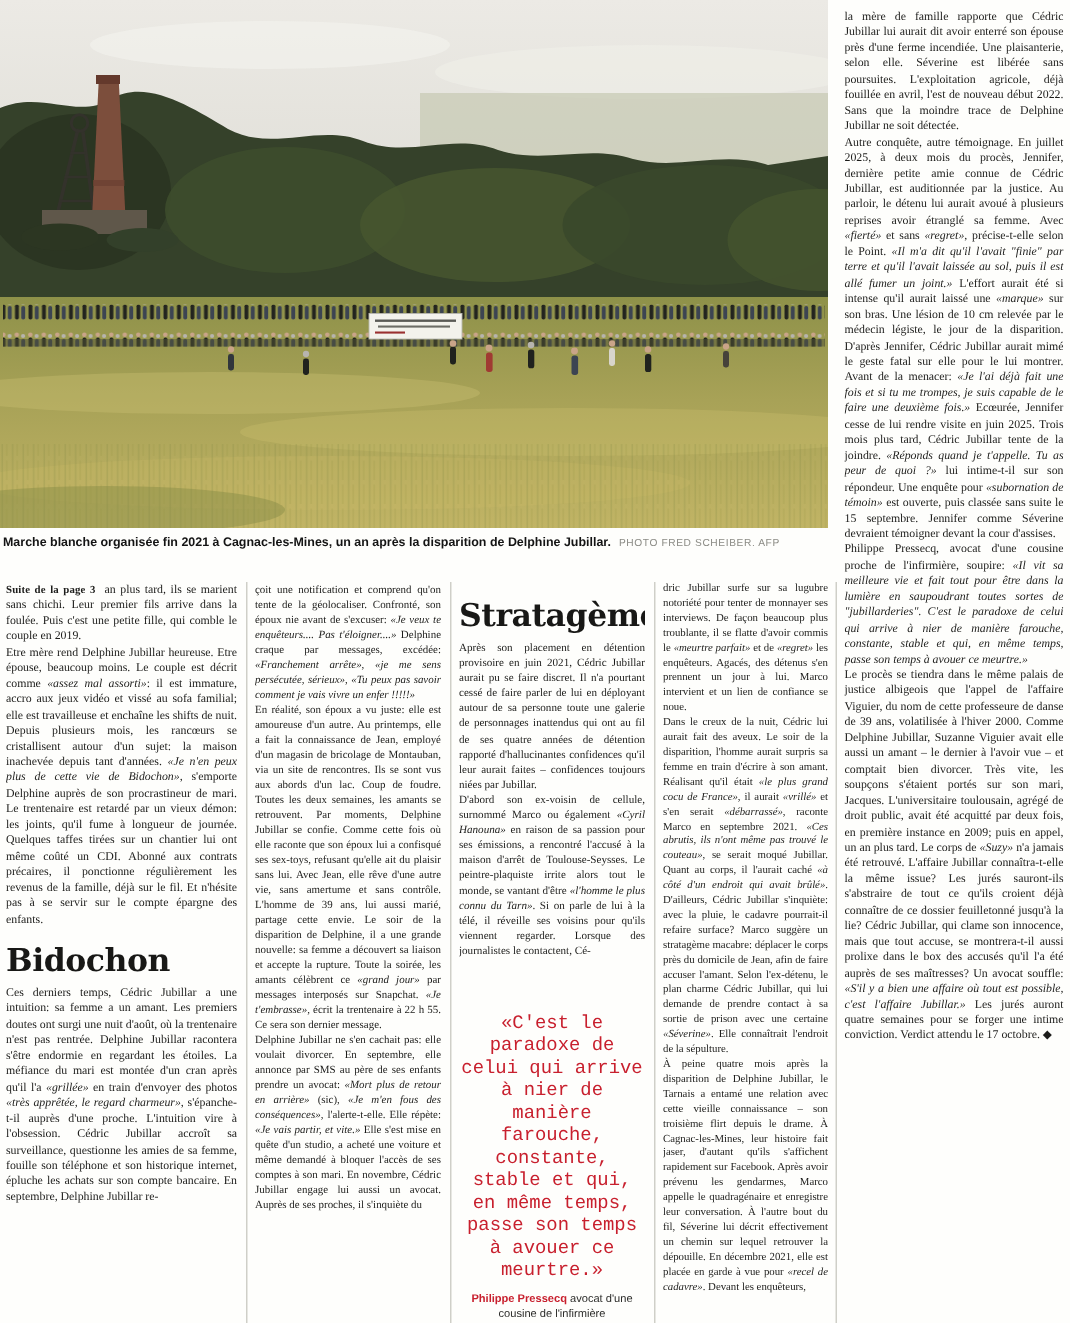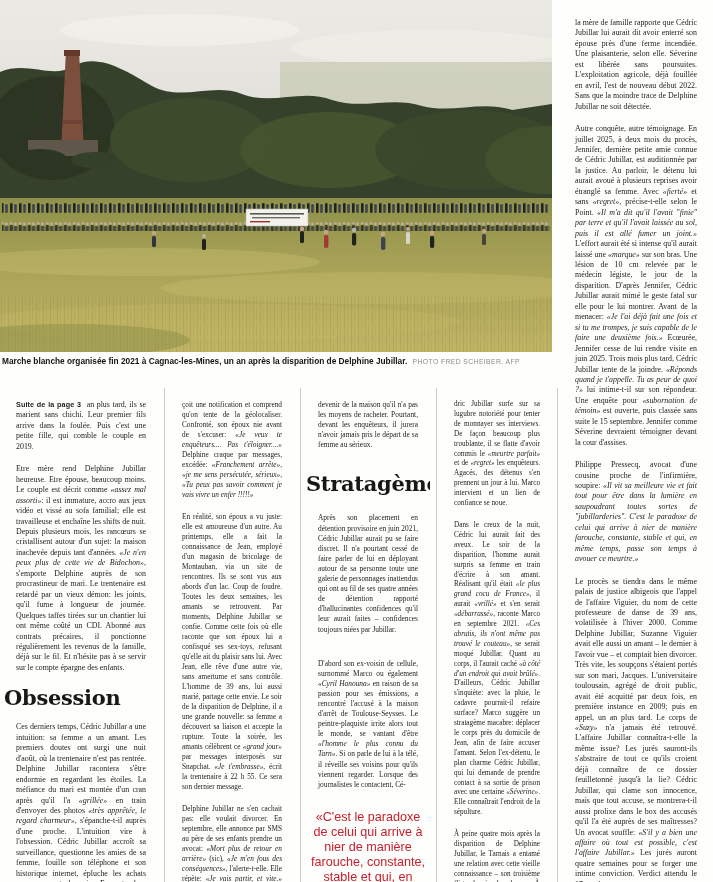--- a/index.html
+++ b/index.html
@@ -4,33 +4,33 @@
 <style>
   *{margin:0;padding:0;box-sizing:border-box}
   html,body{width:713px;height:882px;overflow:hidden;background:#fefefc}
   body{font-family:"Liberation Serif","DejaVu Serif",serif;color:#1c1c1a;position:relative}
   .photo{position:absolute;left:0;top:0;width:552px;height:352px;overflow:hidden}
   .photo svg{display:block}
   .caption{position:absolute;left:2px;top:356px;width:552px;font-family:"Liberation Sans","DejaVu Sans",sans-serif;
            font-size:8.3px;font-weight:bold;color:#141414;line-height:10.5px}
   .caption .credit{font-weight:normal;font-size:6.8px;color:#8b8b85;letter-spacing:.4px;margin-left:3px}
   .col{position:absolute;top:388px;height:494px;overflow:hidden;text-align:justify;hyphens:auto;-webkit-hyphens:auto}
-  .col p{margin:12px}
+  .col p{margin:0}
   #col1{left:4px;width:154px;font-size:7.9px;line-height:10.45px}
   #col2{left:170px;width:124px;font-size:7.3px;line-height:10px}
   #col3{left:306px;width:124px;font-size:7.4px;line-height:10.1px;display:flex;flex-direction:column}
   #col4{left:442px;width:110px;font-size:7.2px;line-height:9.9px}
   #col5{left:563px;top:6px;height:876px;width:146px;font-size:7.9px;line-height:10.45px}
   h2.section-heading{font-family:"DejaVu Serif","Liberation Serif",serif;font-weight:600;font-size:21px;
            line-height:25px;letter-spacing:-.3px;margin:9px 0 5px;text-align:left;color:#181816}
   em{font-style:italic}
-  strong.continuation-label{font-family:Liberation Sans, sans-serif;font-size:7.2px;letter-spacing:.1px}
+  strong.continuation-label{font-family:Liberation Serif, serif;font-size:7.2px;letter-spacing:.1px}
   .rule{position:absolute;width:1px;background:#cfcfc8;top:388px;height:494px}
   .pullquote{margin-top:auto;padding:8px 1px 2px;text-align:center}
-  .pq-text{color:var(--accent,#c8202e);font-size:12.6px;line-height:15px;font-family:Liberation Sans, sans-serif}
+  .pq-text{color:var(--accent,#c8202e);font-size:12.6px;line-height:15px;font-family:Liberation Mono, monospace}
   .pq-cite{display:block;margin-top:6px;font-family:"Liberation Sans","DejaVu Sans",sans-serif;font-size:7.4px;line-height:9.5px}
   .pq-author{font-weight:bold;color:var(--accent,#c8202e)}
   .pq-role{color:#2b2b29}
 </style>
 </head>
 <body>
 
 <div>
 
   <figure class="photo">
@@ -140,30 +140,29 @@
   </figcaption>
 
   <div class="rule" style="left:164px"></div>
   <div class="rule" style="left:300px"></div>
   <div class="rule" style="left:436px"></div>
   <div class="rule" style="left:557px"></div>
 
   <div class="col" id="col1">
       <p><strong class="continuation-label">Suite de la page 3&nbsp; </strong>an plus tard, ils se marient sans chichi. Leur premier fils arrive dans la foulée. Puis c'est une petite fille, qui comble le couple en 2019.</p>
       <p>Etre mère rend Delphine Jubillar heureuse. Etre épouse, beaucoup moins. Le couple est décrit comme <em>«assez mal assorti»</em>: il est immature, accro aux jeux vidéo et vissé au sofa familial; elle est travailleuse et enchaîne les shifts de nuit. Depuis plusieurs mois, les rancœurs se cristallisent autour d'un sujet: la maison inachevée depuis tant d'années. <em>«Je n'en peux plus de cette vie de Bidochon»</em>, s'emporte Delphine auprès de son procrastineur de mari. Le trentenaire est retardé par un vieux démon: les joints, qu'il fume à longueur de journée. Quelques taffes tirées sur un chantier lui ont même coûté un CDI. Abonné aux contrats précaires, il ponctionne régulièrement les revenus de la famille, déjà sur le fil. Et n'hésite pas à se servir sur le compte épargne des enfants.</p>
-      <h2 class="section-heading">Obsession</h2>
+      <h2 class="section-heading">Bidochon</h2>
       <p>Ces derniers temps, Cédric Jubillar a une intuition: sa femme a un amant. Les premiers doutes ont surgi une nuit d'août, où la trentenaire n'est pas rentrée. Delphine Jubillar racontera s'être endormie en regardant les étoiles. La méfiance du mari est montée d'un cran après qu'il l'a <em>«grillée»</em> en train d'envoyer des photos <em>«très apprêtée, le regard charmeur»</em>, s'épanche-t-il auprès d'une proche. L'intuition vire à l'obsession. Cédric Jubillar accroît sa surveillance, questionne les amies de sa femme, fouille son téléphone et son historique internet, épluche les achats sur son compte bancaire. En septembre, Delphine Jubillar re-</p>
     </div>
   <div class="col" id="col2">
       <p>çoit une notification et comprend qu'on tente de la géolocaliser. Confronté, son époux nie avant de s'excuser: <em>«Je veux te enquêteurs.... Pas t'éloigner....»</em> Delphine craque par messages, excédée: <em>«Franchement arrête»</em>, <em>«je me sens persécutée, sérieux»</em>, <em>«Tu peux pas savoir comment je vais vivre un enfer !!!!!»</em></p>
       <p>En réalité, son époux a vu juste: elle est amoureuse d'un autre. Au printemps, elle a fait la connaissance de Jean, employé d'un magasin de bricolage de Montauban, via un site de rencontres. Ils se sont vus aux abords d'un lac. Coup de foudre. Toutes les deux semaines, les amants se retrouvent. Par moments, Delphine Jubillar se confie. Comme cette fois où elle raconte que son époux lui a confisqué ses sex-toys, refusant qu'elle ait du plaisir sans lui. Avec Jean, elle rêve d'une autre vie, sans amertume et sans contrôle. L'homme de 39 ans, lui aussi marié, partage cette envie. Le soir de la disparition de Delphine, il a une grande nouvelle: sa femme a découvert sa liaison et accepte la rupture. Toute la soirée, les amants célèbrent ce <em>«grand jour»</em> par messages interposés sur Snapchat. <em>«Je t'embrasse»</em>, écrit la trentenaire à 22 h 55. Ce sera son dernier message.</p>
       <p>Delphine Jubillar ne s'en cachait pas: elle voulait divorcer. En septembre, elle annonce par SMS au père de ses enfants prendre un avocat: <em>«Mort plus de retour en arrière»</em> (sic), <em>«Je m'en fous des conséquences»</em>, l'alerte-t-elle. Elle répète: <em>«Je vais partir, et vite.»</em> Elle s'est mise en quête d'un studio, a acheté une voiture et même demandé à bloquer l'accès de ses comptes à son mari. En novembre, Cédric Jubillar engage lui aussi un avocat. Auprès de ses proches, il s'inquiète du</p>
     </div>
   <div class="col" id="col3">
-      <p>devenir de la maison qu'il n'a pas les moyens de racheter. Pourtant, devant les enquêteurs, il jurera n'avoir jamais pris le départ de sa femme au sérieux.</p>
       <h2 class="section-heading">Stratagème</h2>
       <p>Après son placement en détention provisoire en juin 2021, Cédric Jubillar aurait pu se faire discret. Il n'a pourtant cessé de faire parler de lui en déployant autour de sa personne toute une galerie de personnages inattendus qui ont au fil de ses quatre années de détention rapporté d'hallucinantes confidences qu'il leur aurait faites – confidences toujours niées par Jubillar.</p>
       <p>D'abord son ex-voisin de cellule, surnommé Marco ou également <em>«Cyril Hanouna»</em> en raison de sa passion pour ses émissions, a rencontré l'accusé à la maison d'arrêt de Toulouse-Seysses. Le peintre-plaquiste irrite alors tout le monde, se vantant d'être <em>«l'homme le plus connu du Tarn»</em>. Si on parle de lui à la télé, il réveille ses voisins pour qu'ils viennent regarder. Lorsque des journalistes le contactent, Cé-</p>
       <blockquote class="pullquote">
         <div class="pq-text">«C'est le paradoxe de celui qui arrive à nier de manière farouche, constante, stable et qui, en même temps, passe son temps à avouer ce meurtre.»</div>
         <span class="pq-cite"><span class="pq-author">Philippe Pressecq</span> <span class="pq-role">avocat d'une cousine de l'infirmière</span></span>
       </blockquote>
     </div>
   <div class="col" id="col4">
       <p>dric Jubillar surfe sur sa lugubre notoriété pour tenter de monnayer ses interviews. De façon beaucoup plus troublante, il se flatte d'avoir commis le <em>«meurtre parfait»</em> et de <em>«regret»</em> les enquêteurs. Agacés, des détenus s'en prennent un jour à lui. Marco intervient et un lien de confiance se noue.</p>

